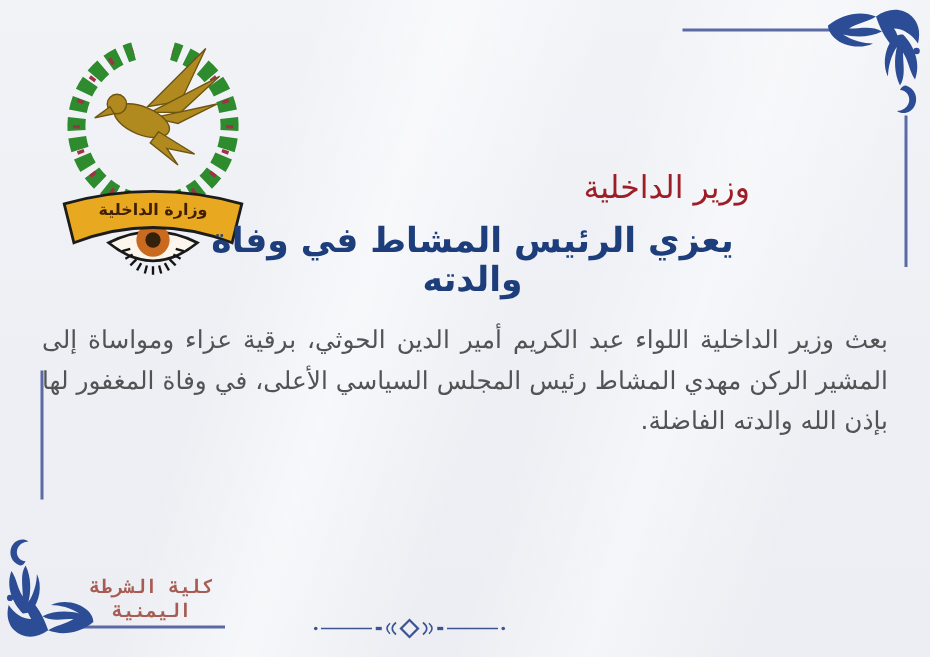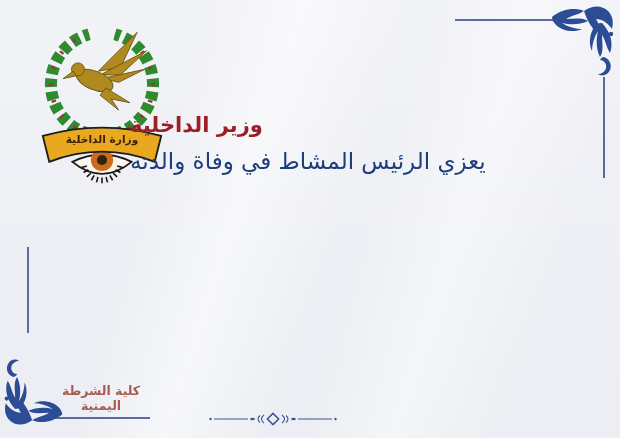--- a/index.html
+++ b/index.html
@@ -13,35 +13,35 @@
   }
   .abs{ position:absolute; }
   .frame-line{ position:absolute; background:#5a6aa5; }
   .calligraphy{
     left:160px; top:28px; width:320px; height:66px;
     display:flex; align-items:center; justify-content:center;
     font-size:30px; font-weight:bold; color:#24427d; white-space:nowrap;
     letter-spacing:-1px;
   }
   .title{
-    left:130px; top:113px; width:370px; text-align:left;
-    font-size:21px; font-weight:bold; color:#9d1e26;
+    left:130px; top:113px; width:370px; text-align:right;
+    font-size:21px; font-weight:normal; color:#9d1e26;
   }
   .subtitle{
-    left:130px; top:148px; width:370px; text-align:left;
-    font-size:23px; font-weight:normal; color:#1d3e7a;
+    left:130px; top:148px; width:370px; text-align:center;
+    font-size:23px; font-weight:bold; color:#1d3e7a;
   }
   .body-text{
     left:28px; top:213px; width:564px; color:#535356;
     font-size:16.5px; line-height:27px; text-align:justify;
   }
   .body-text p{ margin:0; }
   .watermark{
     left:40px; top:383px; width:122px; text-align:center;
-    font-size:12.5px; font-weight:bold; color:#a65c52;
+    font-size:12.5px; font-weight:bold; color:#a65c52;font-family:Liberation Mono, monospace;
   }
   svg{ display:block; }
 </style>
 </head>
 <body>
 
 <div class="canvas">
 
   <div class="frame-line" style="left:455px; top:19px; width:100px; height:1.5px;"></div>
   <div class="frame-line" style="left:603px; top:77px; width:1.5px; height:101px;"></div>
@@ -108,20 +108,21 @@
     <path d="M16 134 Q80 116 144 134 L137 162 Q80 140 23 162 Z" fill="#e8a81f" stroke="#1c1c1c" stroke-width="2"></path>
     <text x="80" y="142" text-anchor="middle" font-size="11.5" font-weight="bold" fill="#401f05">وزارة الداخلية</text>
   </svg>
 
 
   <div class="abs title">وزير الداخلية</div>
 
   <div class="abs subtitle">يعزي الرئيس المشاط في وفاة والدته</div>
 
   <div class="abs body-text">
+    <p>بعث وزير الداخلية اللواء عبد الكريم أمير الدين الحوثي، برقية عزاء ومواساة إلى المشير الركن مهدي المشاط رئيس المجلس السياسي الأعلى، في وفاة المغفور لها بإذن الله والدته الفاضلة.</p>
   </div>
 
   <div class="abs watermark">كلية الشرطة اليمنية</div>
 
   <svg class="abs" style="left:208px; top:412px;" width="130" height="14" viewBox="0 0 130 14">
     <g stroke="#3c5494" fill="none" stroke-width="1.1">
       <circle cx="2.5" cy="7" r="1.2" fill="#3c5494" stroke="none"></circle>
       <line x1="6" y1="7" x2="40" y2="7"></line>
       <line x1="42.5" y1="7" x2="46.5" y2="7" stroke-width="2.2"></line>
       <path d="M52 3.5 Q48 7 52 10.5"></path>

